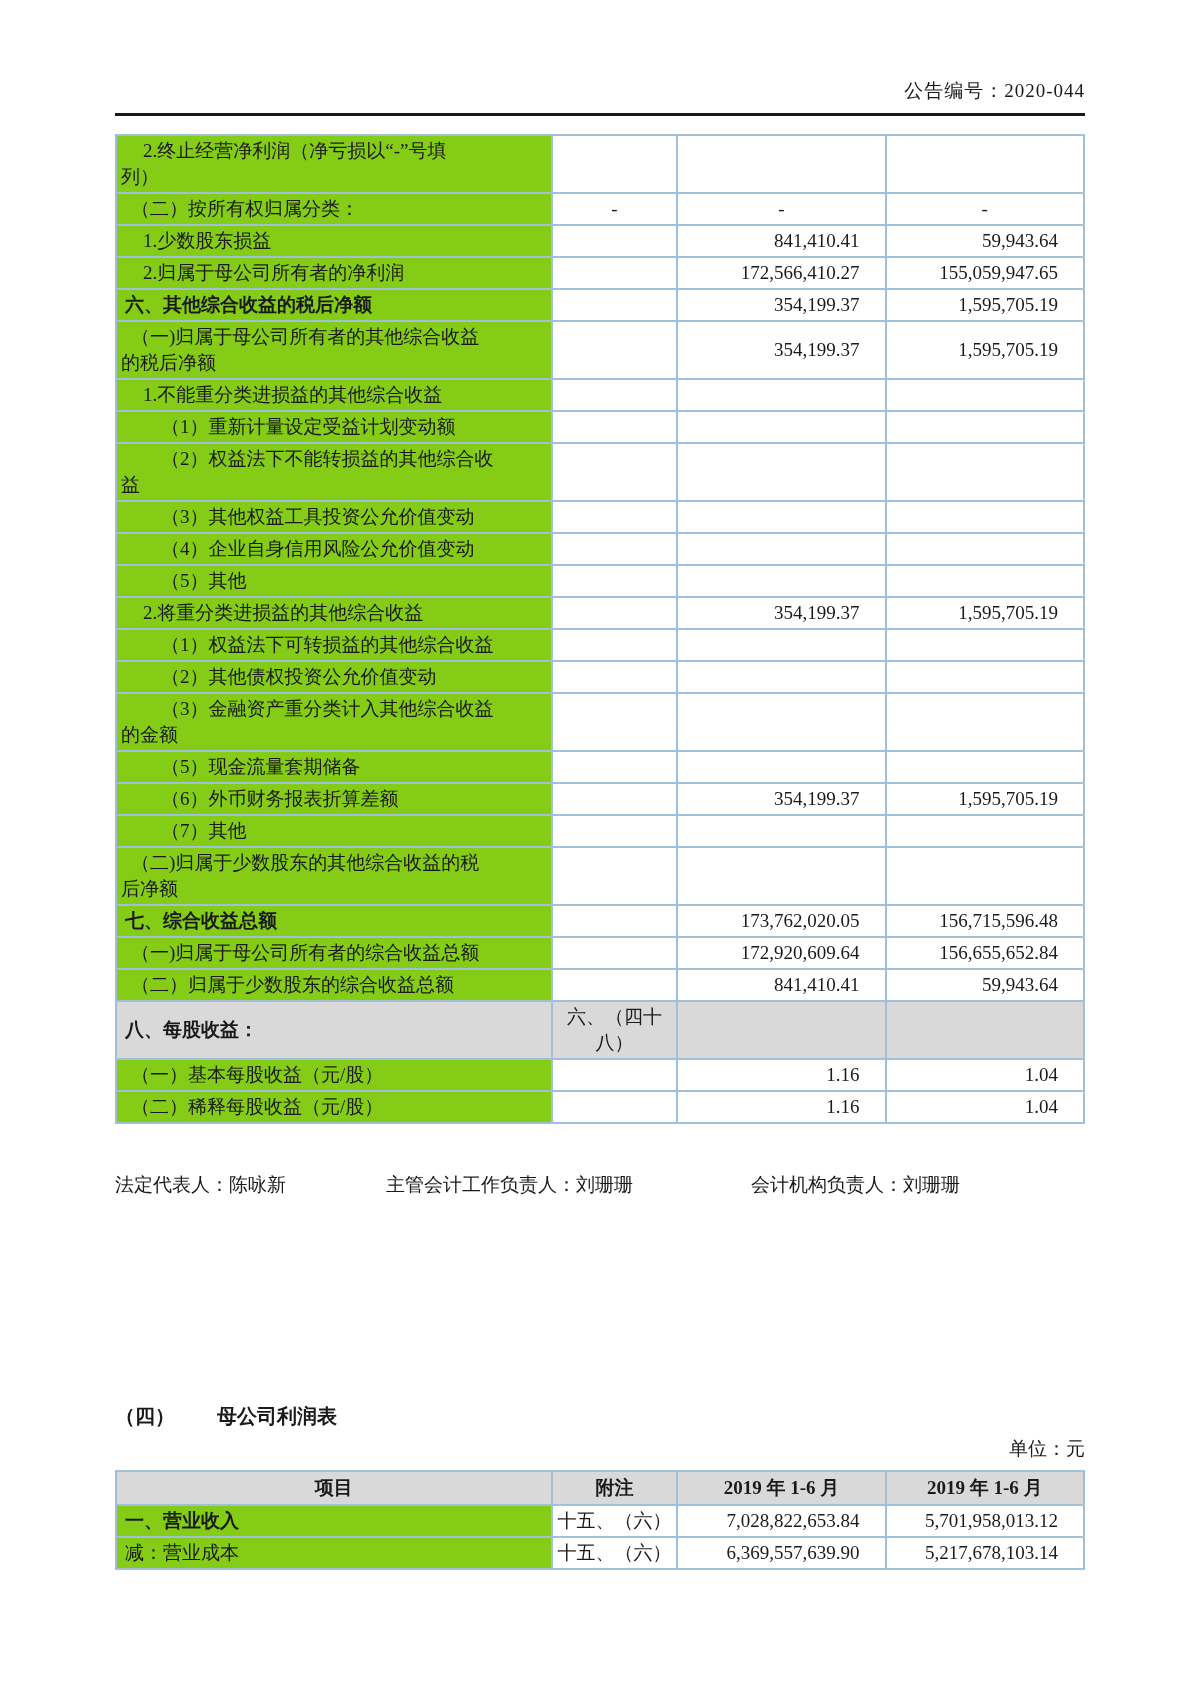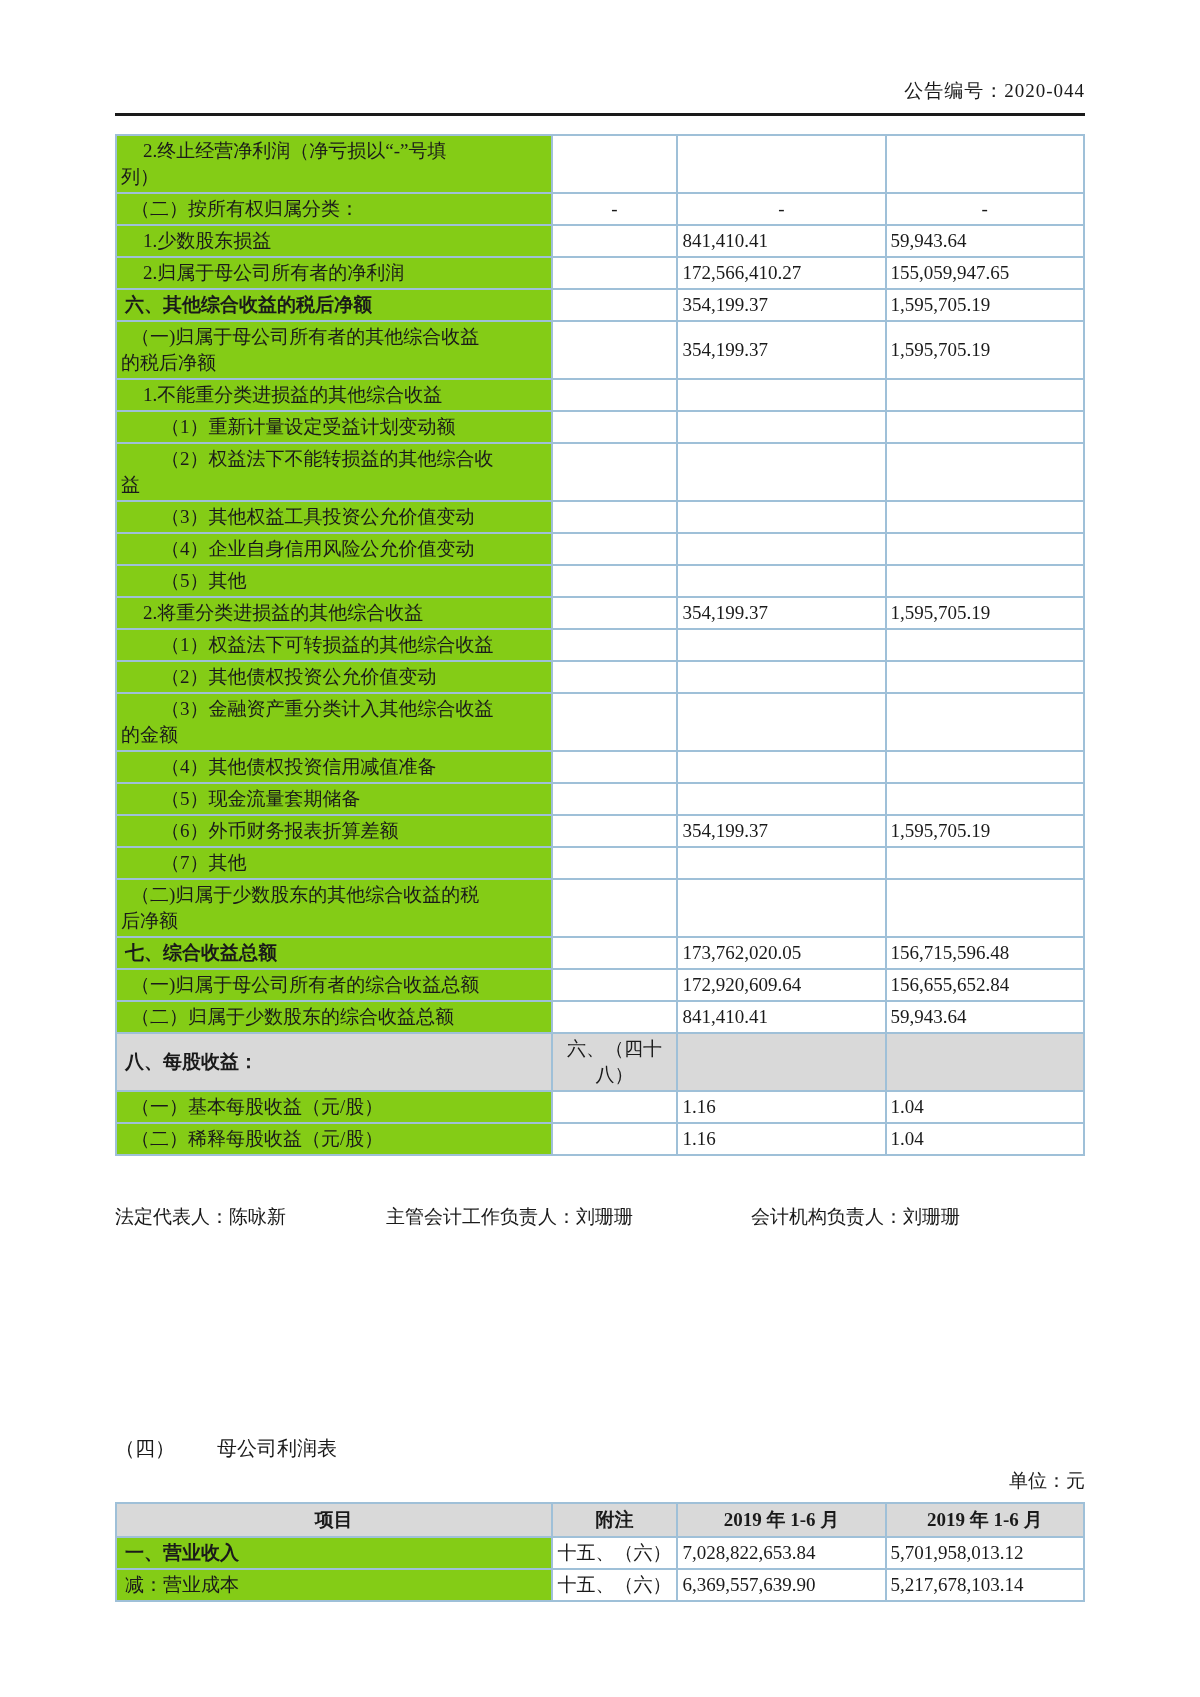--- a/index.html
+++ b/index.html
@@ -46,36 +46,36 @@
     padding-right: 6px;
     white-space: pre-line;
     text-align: left;
   }
   .ind0 { text-indent: 4px; }
   .ind1 { text-indent: 10px; }
   .ind2 { text-indent: 22px; }
   .ind3 { text-indent: 40px; }
   .b { font-weight: 700; }
   td.note { text-align: center; padding-left: 2px; padding-right: 2px; }
-  td.val { padding-right: 16px; padding-left: 4px; }
+  td.val { text-align: right; padding-right: 25px; padding-left: 4px; }
   td.val.c { text-align: center; padding-right: 4px; }
   tr.grayrow td { background: #d9d9d9; }
 
   .signatures {
     display: flex;
     margin-top: 48px;
     font-size: 19px;
   }
   .signatures .sig2 { margin-left: 100px; }
   .signatures .sig3 { margin-left: 118px; }
 
   .section-title {
     margin-top: 205px;
     font-size: 20px;
-    font-weight: 400;
+    font-weight: 700;
   }
   .section-title .sec-num { margin-right: 42px; }
 
   .unit-label {
     margin-top: 6px;
     text-align: right;
     font-size: 19px;
   }
 
   .parent-table { margin-top: 8px; border-radius: 25px; }
@@ -197,26 +197,20 @@
         </tr>
         <tr>
           <td class="label ind3">（2）其他债权投资公允价值变动</td>
           <td class="note"></td>
           <td class="val"></td>
           <td class="val"></td>
         </tr>
         <tr>
           <td class="label ind3">（3）金融资产重分类计入其他综合收益
 的金额</td>
-          <td class="note"></td>
-          <td class="val"></td>
-          <td class="val"></td>
-        </tr>
-        <tr>
-          <td class="label ind3">（4）其他债权投资信用减值准备</td>
           <td class="note"></td>
           <td class="val"></td>
           <td class="val"></td>
         </tr>
         <tr>
           <td class="label ind3">（5）现金流量套期储备</td>
           <td class="note"></td>
           <td class="val"></td>
           <td class="val"></td>
         </tr>

